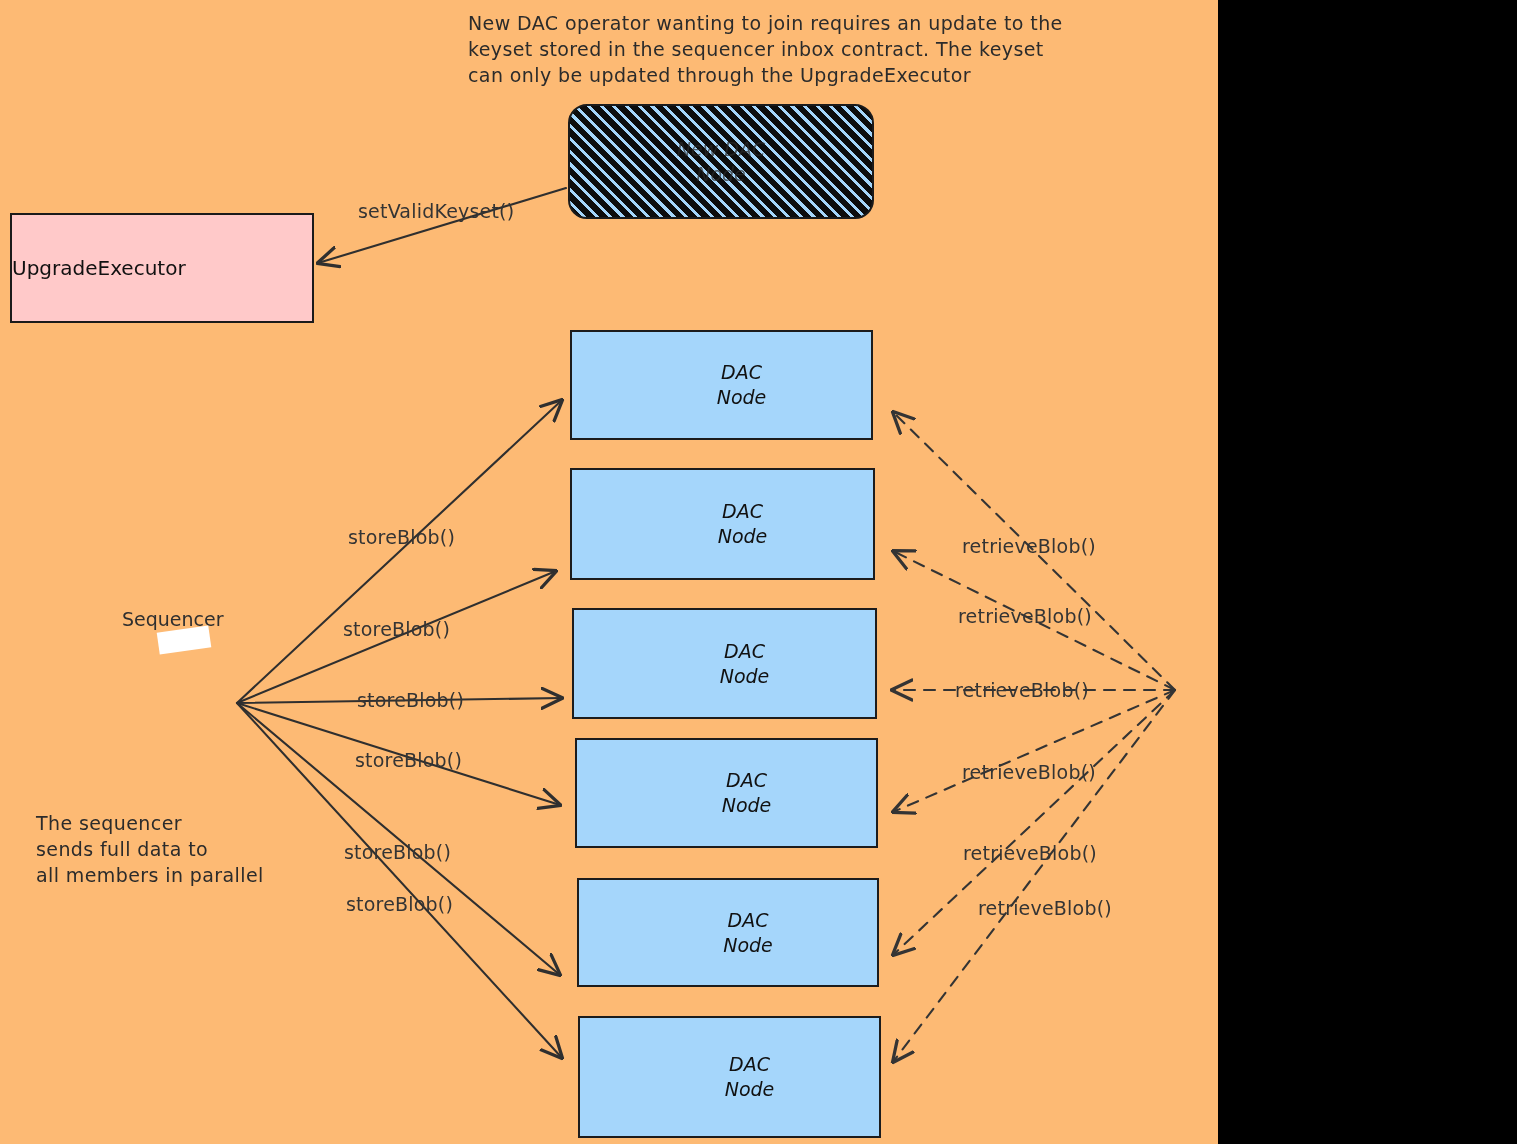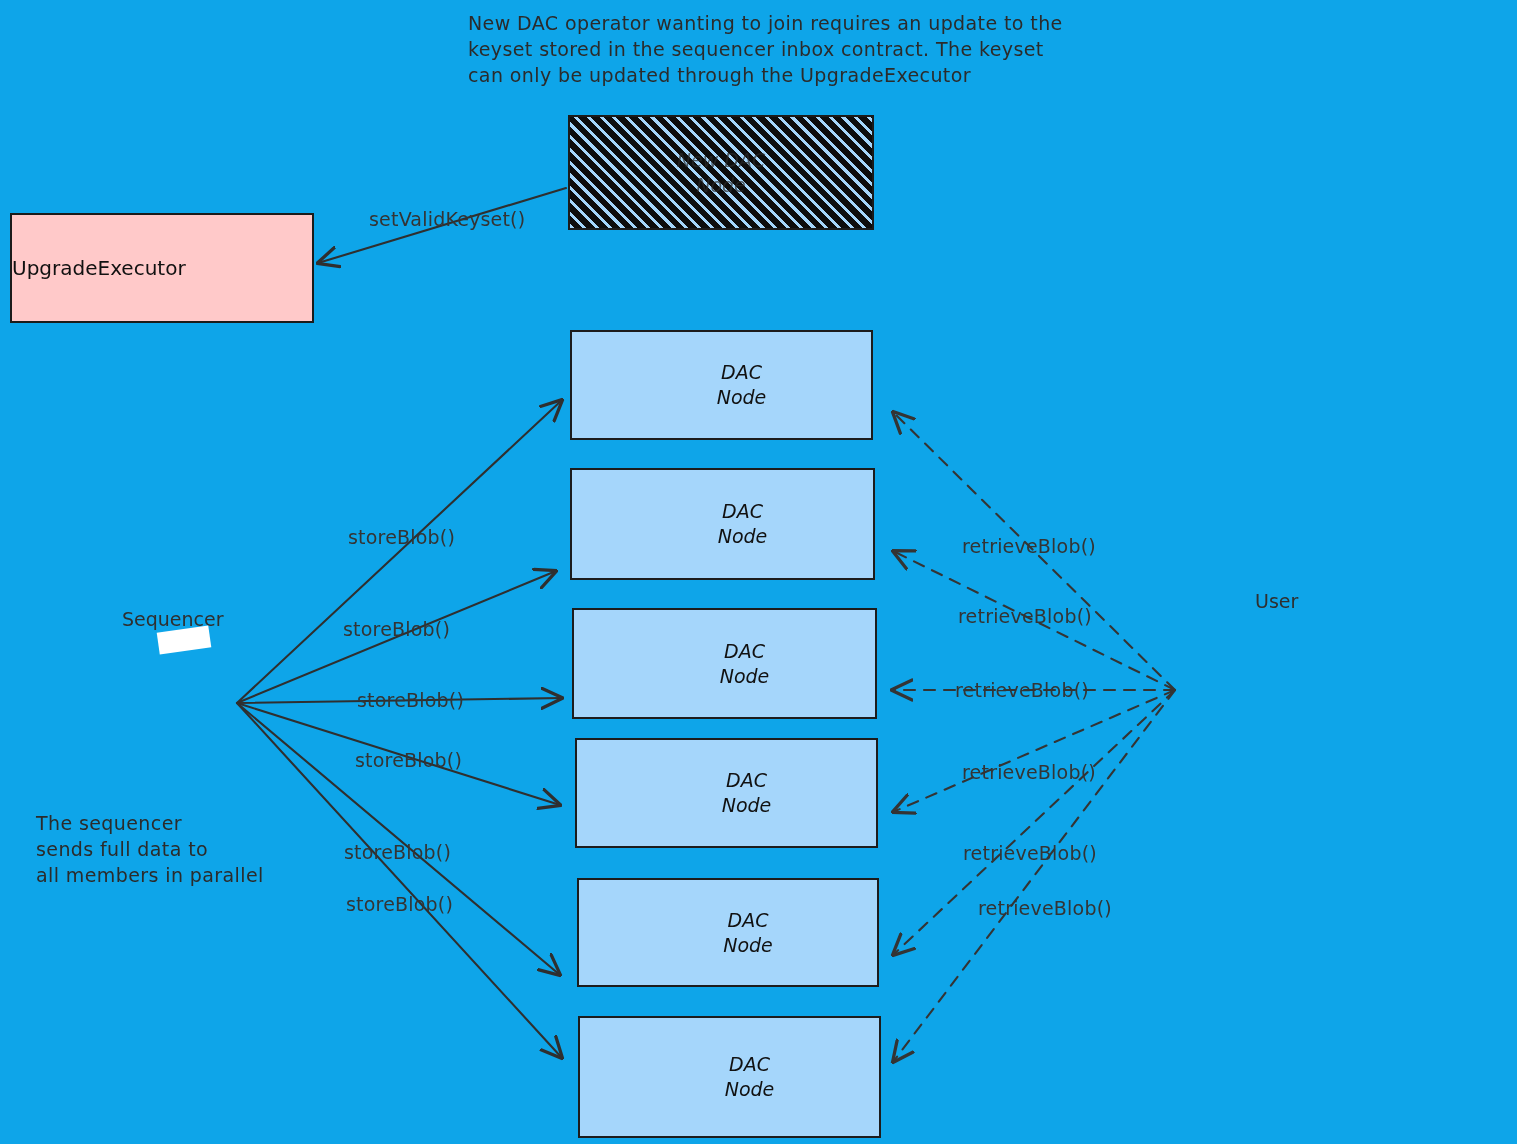--- a/index.html
+++ b/index.html
@@ -2,23 +2,23 @@
 <html><head>
 <meta charset="utf-8">
 <style>
   html, body {
     margin: 0;
     padding: 0;
     background: #000000;
   }
   #stage {
     position: relative;
-    width: 1517px;
+    width: 1218px;
     height: 1144px;
-    background: #0ea5e9;
+    background: #fdba74;
     overflow: hidden;
     font-family: "DejaVu Sans", sans-serif;
   }
   svg.layer {
     position: absolute;
     left: 0;
     top: 0;
     width: 1517px;
     height: 1144px;
     overflow: visible;
@@ -139,30 +139,30 @@
       <path d="M1175,690 L893,812" marker-end="url(#arrowDash)"></path>
       <path d="M1175,690 L893,955" marker-end="url(#arrowDash)"></path>
       <path d="M1175,690 L893,1062" marker-end="url(#arrowDash)"></path>
     </g>
   </svg>
 
   <div class="note" style="left:468px; top:10px;">New DAC operator wanting to join requires an update to the
 keyset stored in the sequencer inbox contract. The keyset
 can only be updated through the UpgradeExecutor</div>
 
-  <div class="hatch-box" style="left:568px; top:115px; width:306px; height:115px;">
+  <div class="hatch-box" style="left:568px; top:104px; width:306px; height:115px;border-radius:19px;">
     <span class="lbl">New DAC
 Node</span>
   </div>
 
   <div class="upgrade-box" style="left:10px; top:213px; width:304px; height:110px;">
     <span>UpgradeExecutor</span>
   </div>
 
-  <div class="edge-label" style="left:358px; top:208px;margin-left:11px;">setValidKeyset()</div>
+  <div class="edge-label" style="left:358px; top:200px;">setValidKeyset()</div>
 
   <div class="boxnode" style="left:570px; top:330px; width:303px; height:110px;">
     <span class="lbl">DAC
 Node</span>
   </div>
   <div class="boxnode" style="left:570px; top:468px; width:305px; height:112px;">
     <span class="lbl">DAC
 Node</span>
   </div>
   <div class="boxnode" style="left:572px; top:608px; width:305px; height:111px;">

